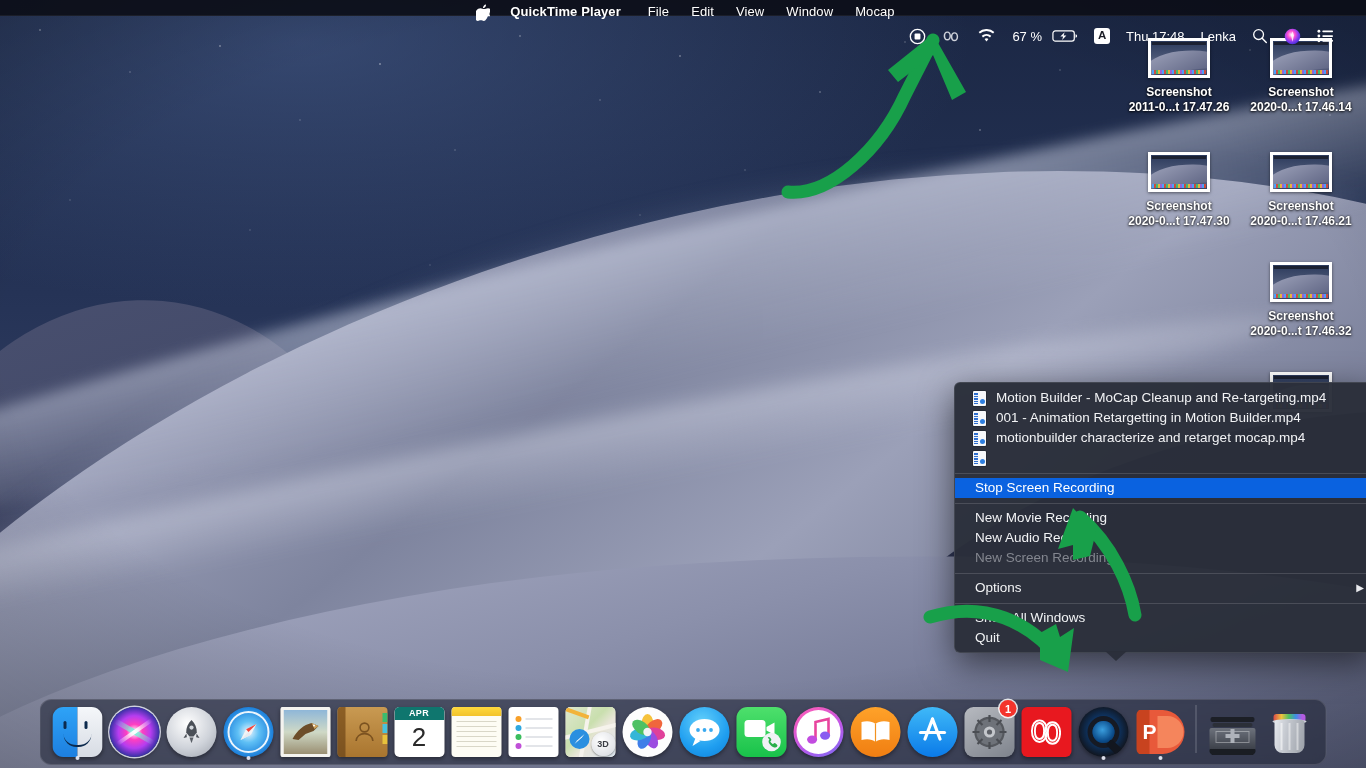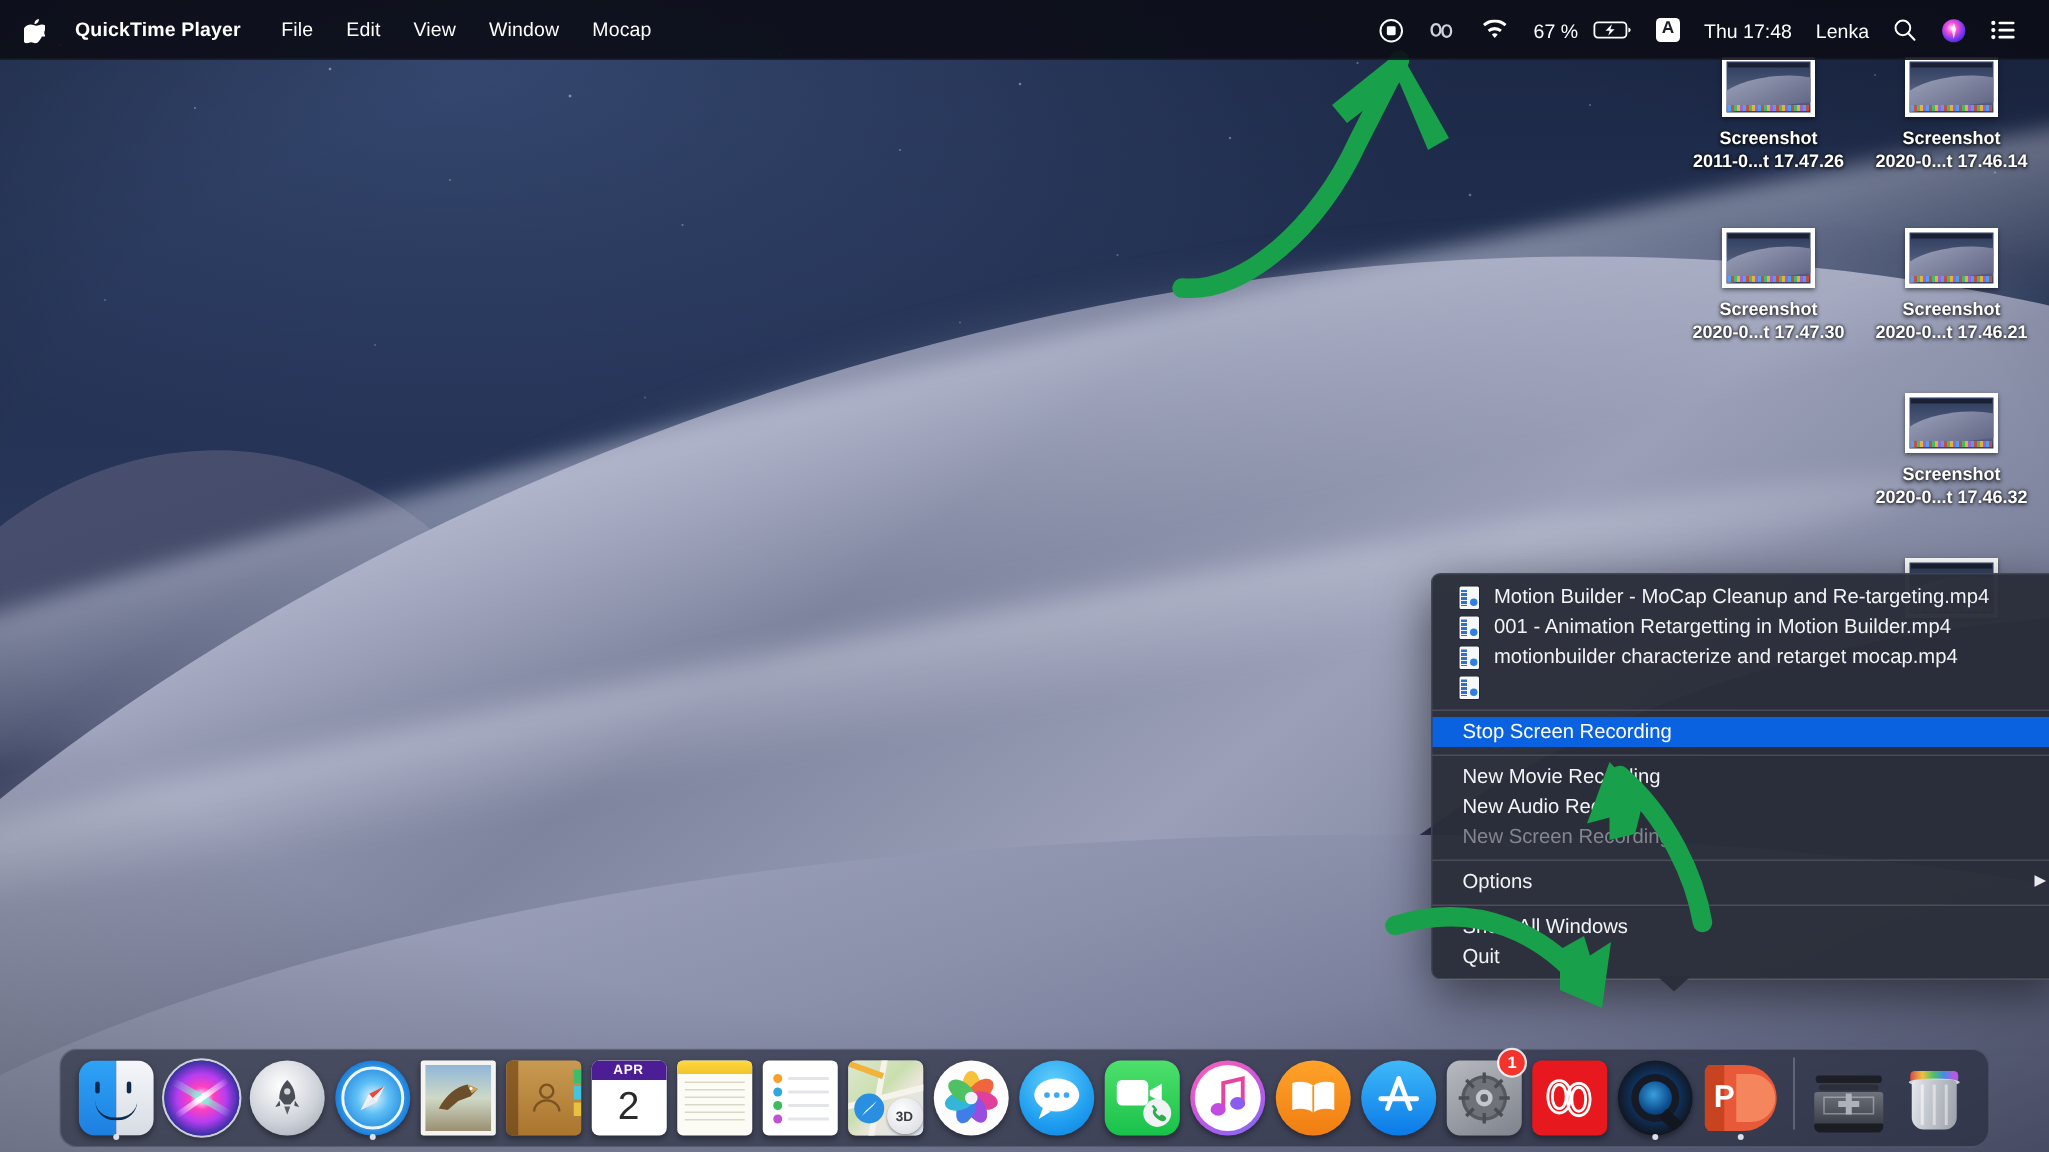--- a/index.html
+++ b/index.html
@@ -139,31 +139,32 @@
     inset: 0;
     background: radial-gradient(ellipse 90% 80% at 50% 45%, rgba(0,0,0,0) 55%, rgba(0,0,0,.32) 100%);
     pointer-events: none;
   }
 
   
   .menubar {
     position: absolute;
     left: 0; top: 0;
     width: 1366px;
-    height: 40px;
+    height: 16px;
     background: rgba(12,14,24,.92);
     display: flex;
     align-items: center;
     color: #fff;
     font-size: 13px;
     z-index: 40;
     box-shadow: inset 0 -1px 0 rgba(255,255,255,.06);
+    flex-direction: column;
   }
   .mb-left { display: flex; align-items: center; gap: 0; padding-left: 12px; }
-  .mb-right { margin-left: auto; display: flex; align-items: flex-end; padding-right: 14px; gap: 0; }
+  .mb-right { margin-left: auto; display: flex; align-items: flex-end; padding-right: 24px; gap: 0; }
   .mb-item {
     padding: 0 11px;
     height: 24px;
     line-height: 24px;
     white-space: nowrap;
     font-size: 13px;
     letter-spacing: .1px;
   }
   .mb-item.app { font-weight: bold; padding-left: 10px; padding-right: 16px; }
   .mb-apple { padding: 0 10px 0 4px; display:flex; align-items:center; }
@@ -691,21 +692,21 @@
         <svg width="22" height="22" viewBox="0 0 22 22" style="position:absolute;left:16px;top:14px;">
           <circle cx="11" cy="6.5" r="4.4" fill="none" stroke="#7b5220" stroke-width="1.6"></circle>
           <path d="M2.6 20 a8.4 7.4 0 0 1 16.8 0" fill="none" stroke="#7b5220" stroke-width="1.6"></path>
         </svg>
       </div>
 
     </div>
 
     <div class="dock-app">
       <div class="dock-ico" style="background:#ffffff;border-radius:5px;">
-        <div style="position:absolute;left:0;right:0;top:0;height:13px;background:#4c1d95;color:#fff;font-size:9px;font-weight:bold;text-align:center;line-height:13px;letter-spacing:.4px;">APR</div>
+        <div style="position:absolute;left:0;right:0;top:0;height:13px;background:#0f766e;color:#fff;font-size:9px;font-weight:bold;text-align:center;line-height:13px;letter-spacing:.4px;">APR</div>
         <div style="position:absolute;left:0;right:0;top:12px;bottom:0;color:#2a2a2a;font-size:26px;text-align:center;line-height:37px;font-weight:300;">2</div>
       </div>
 
     </div>
 
     <div class="dock-app">
       <div class="dock-ico" style="background:#fdfcf4;border-radius:4px;">
         <div style="position:absolute;left:0;right:0;top:0;height:9px;background:linear-gradient(180deg,#ffd93d,#f2c32b);"></div>
         <div style="position:absolute;left:5px;right:5px;top:14px;height:1px;background:#d9d7c8;box-shadow:0 5px 0 #d9d7c8, 0 10px 0 #d9d7c8, 0 15px 0 #d9d7c8, 0 20px 0 #d9d7c8, 0 25px 0 #d9d7c8;"></div>
       </div>

